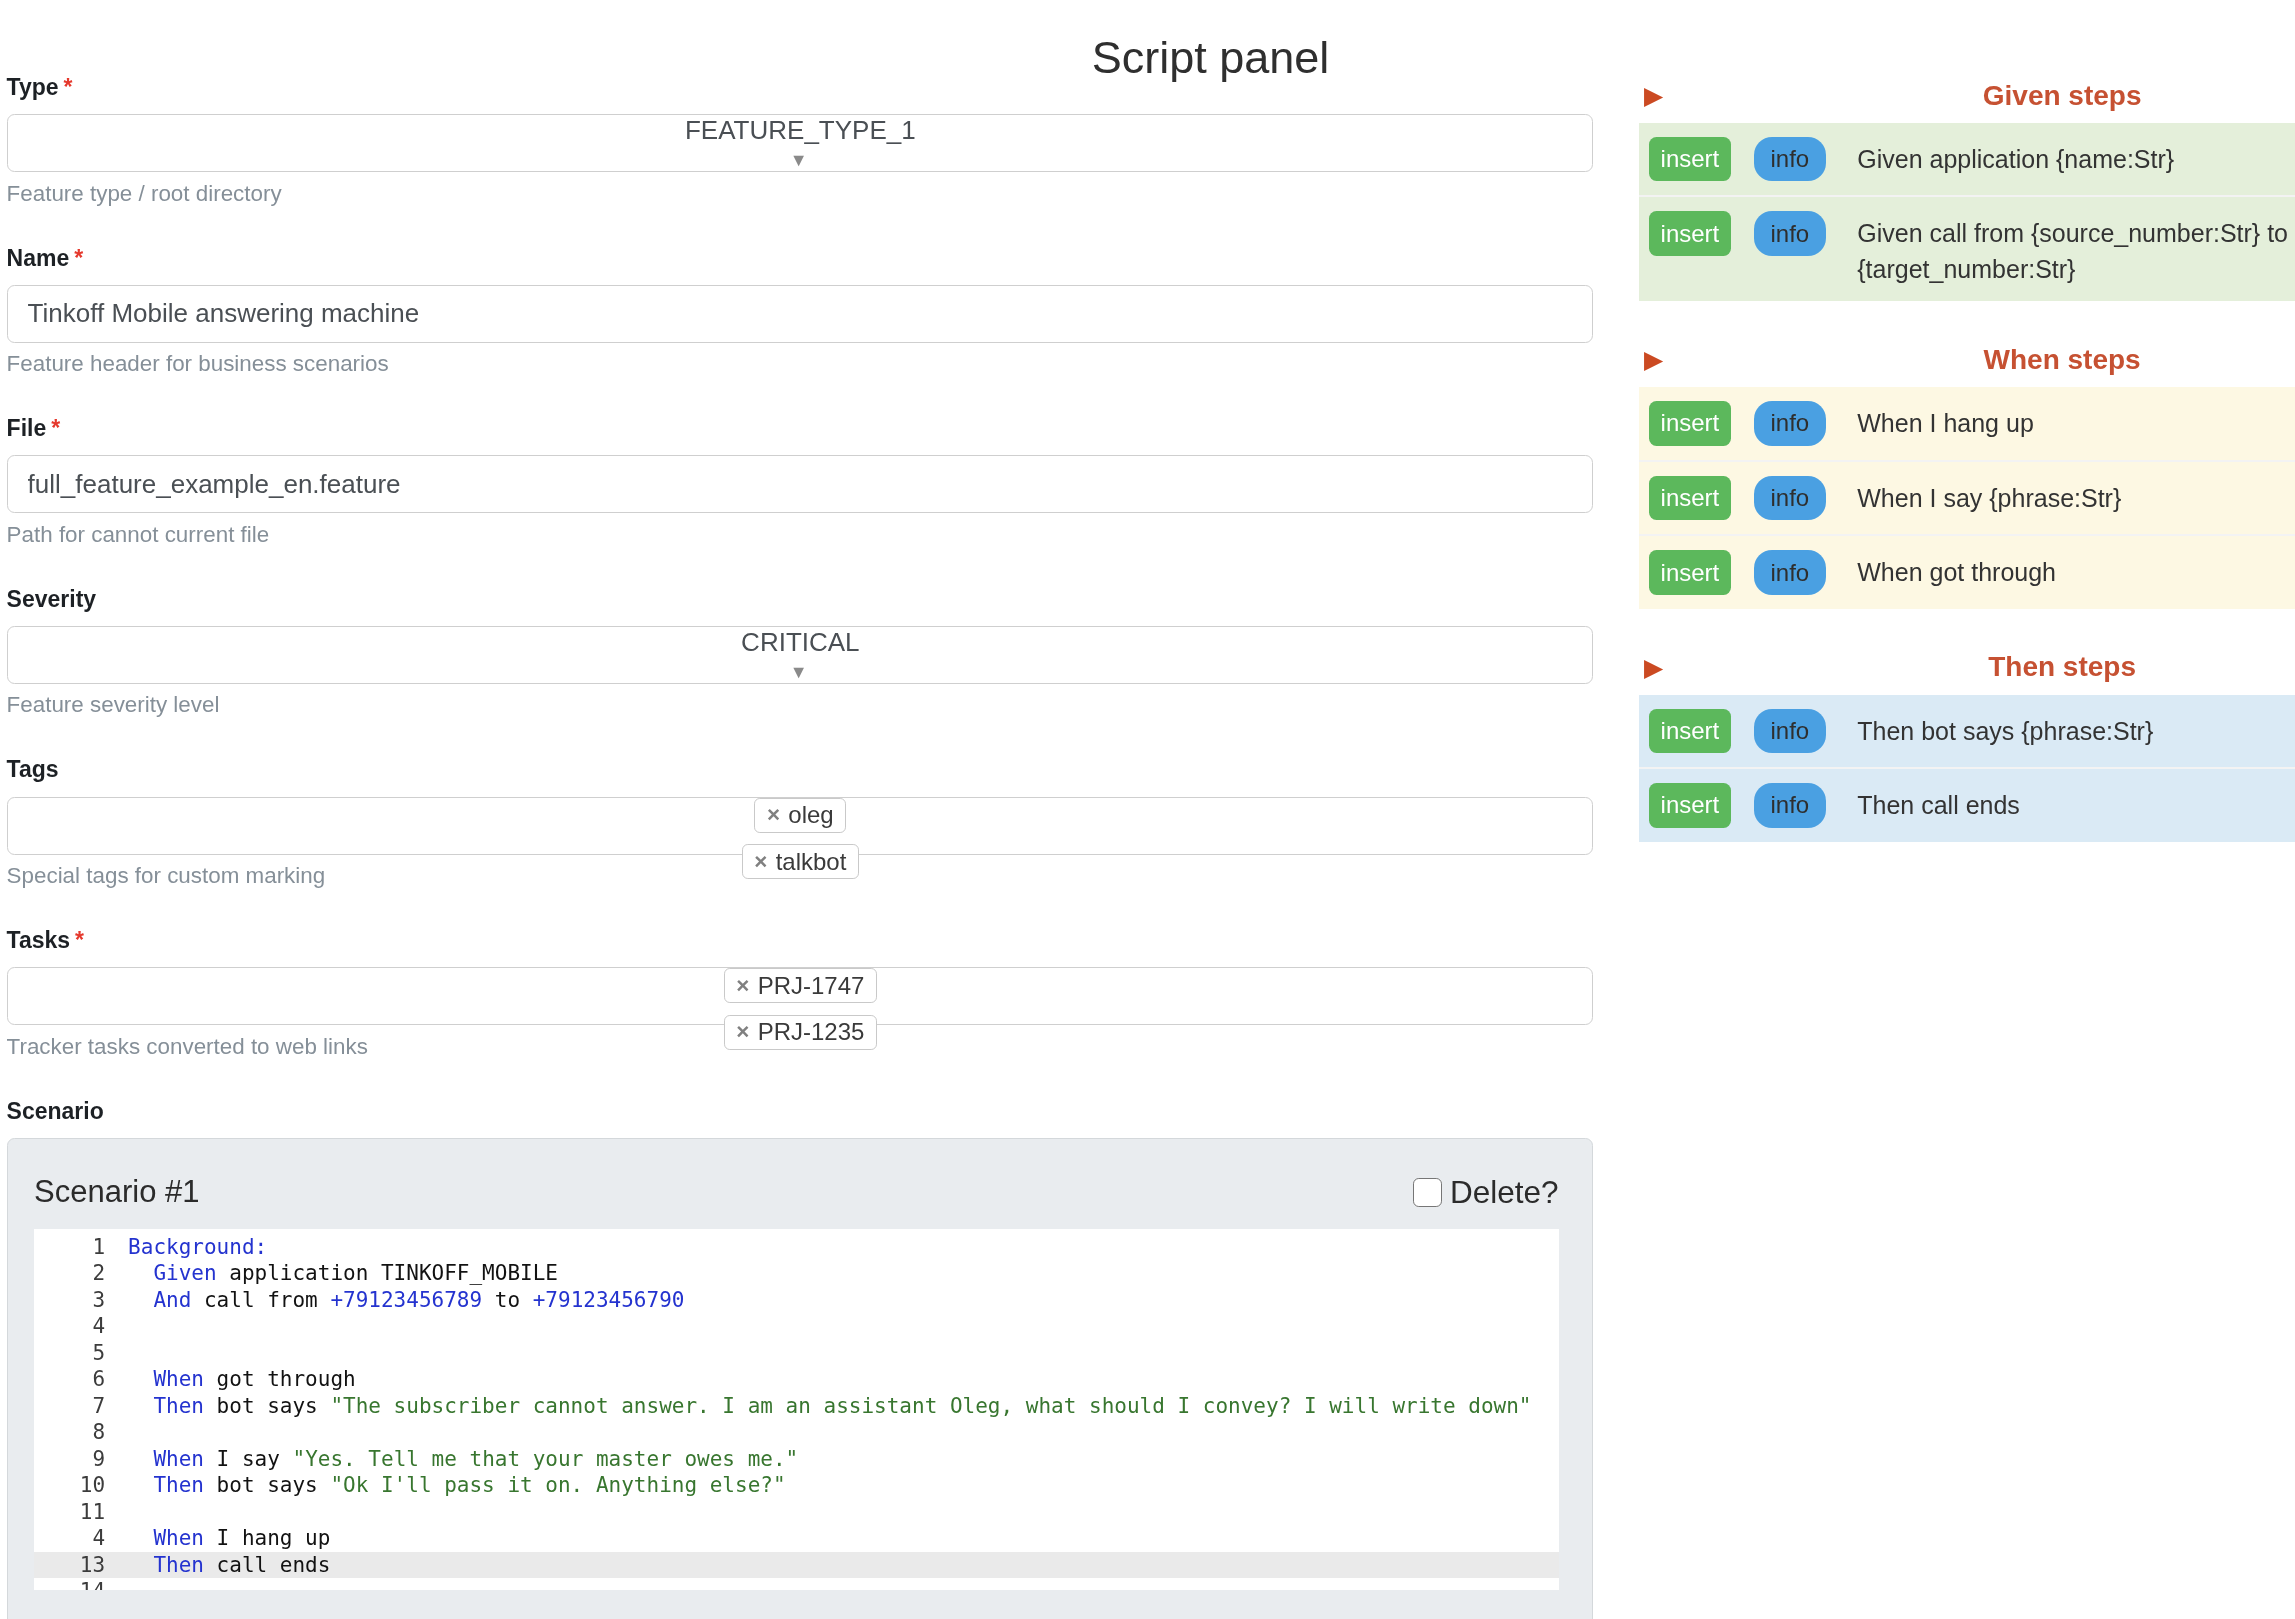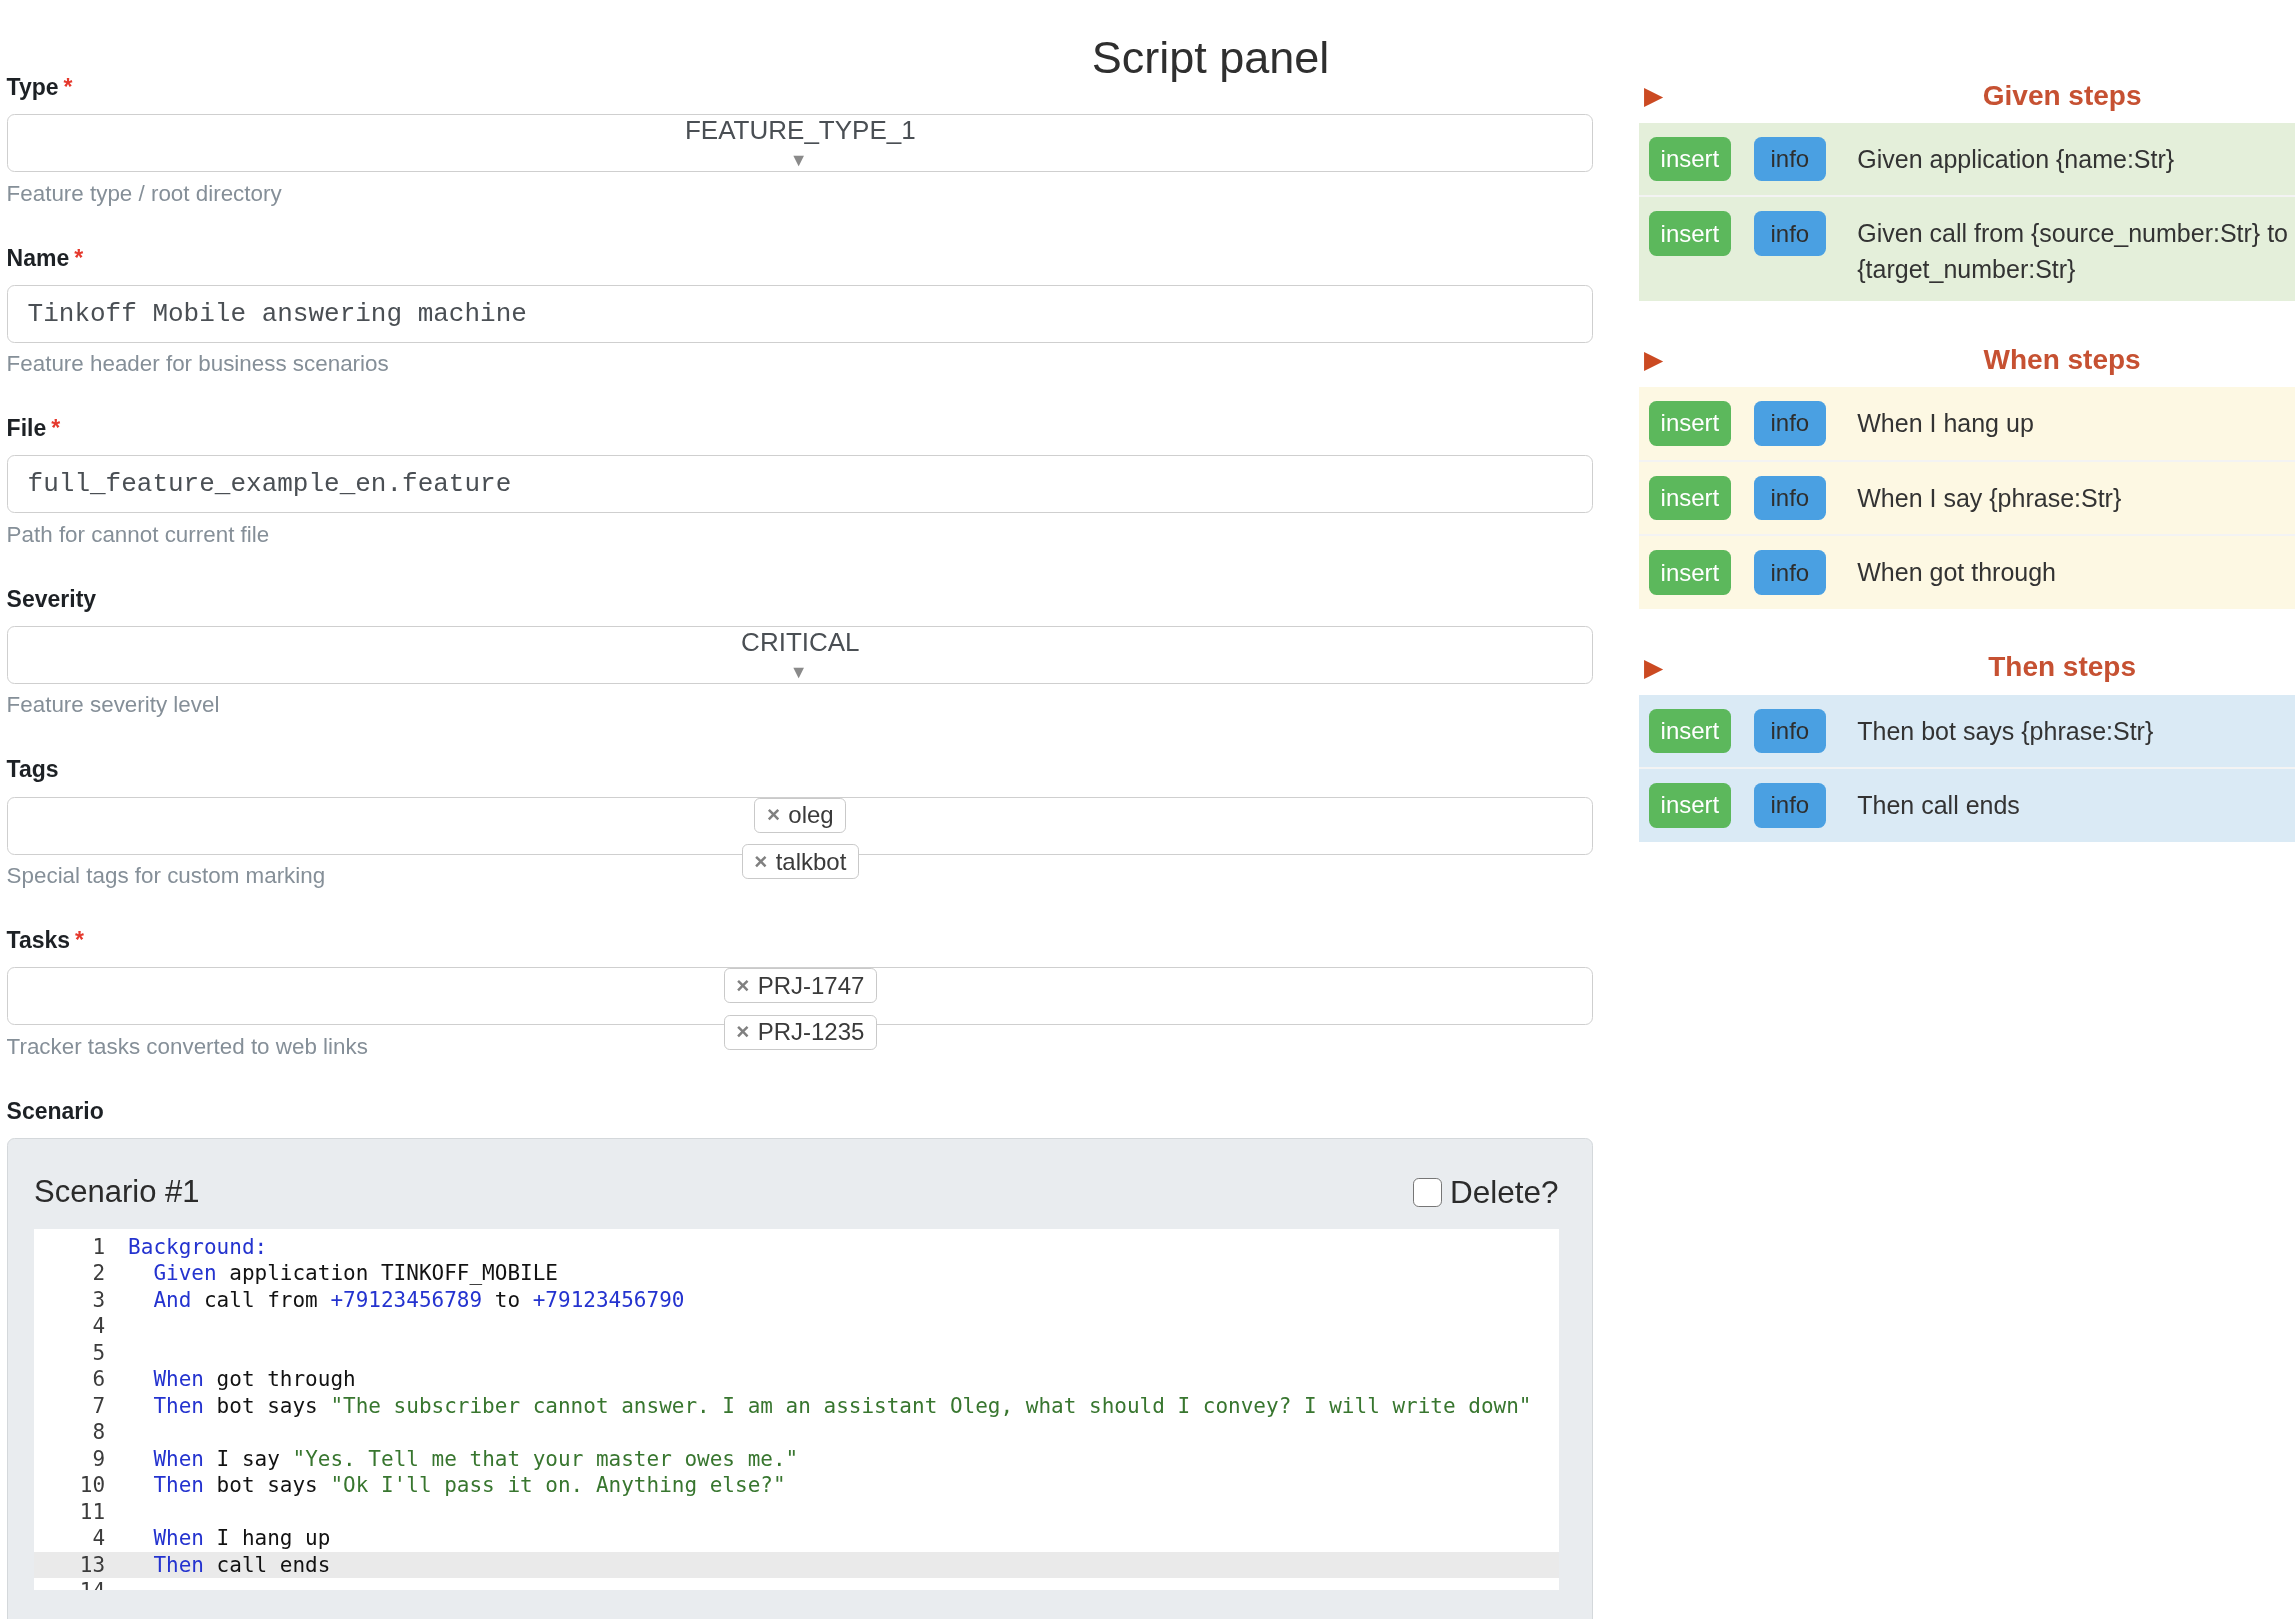--- a/index.html
+++ b/index.html
@@ -11,21 +11,21 @@
     transform:translateX(63px);font-size:45px;line-height:55px;font-weight:500;color:#2f2f2f;}
 
   
   .left-col{position:absolute;top:73px;left:6.6px;width:1586px;}
   .group{margin-bottom:38px;}
   .lbl{font-size:23px;line-height:28px;font-weight:700;color:#1d2125;margin-bottom:13.3px;}
   .req{color:#e5392d;margin-left:5px;}
   .ctl{box-sizing:border-box;width:100%;height:58px;background:#fff;border:1.7px solid #cfcfcf;
        border-radius:7.5px;display:flex;align-items:center;padding:0 21.5px 0 23px;
        font-size:26px;color:#4a4f54;flex-direction:column;}
-  input.ctl{outline:none;font-family:Liberation Mono, monospace;padding-left:20px;}
+  input.ctl{outline:none;font-family:Liberation Sans, sans-serif;padding-left:20px;}
   .sel{justify-content:space-between;cursor:default;}
   .caret{font-size:18px;color:#8a8a8a;margin-right:3.3px;}
   .help{font-size:22.4px;line-height:25px;color:#858f98;margin-top:8.3px;}
   .chips{gap:11.6px;}
   .chip{display:inline-flex;align-items:center;background:#fff;border:1.7px solid #c9c9c9;
         border-radius:5.8px;padding:2.5px 11.6px;font-size:24px;color:#3a3a3a;}
   .chip .x{color:#808080;font-weight:700;font-size:22.4px;margin-right:8.3px;cursor:pointer;}
 
   
   .panel{box-sizing:border-box;margin-top:10px;height:530px;background:#e9ecef;
@@ -55,21 +55,21 @@
              font-size:28px;font-weight:600;color:#c65132;}
   .rows{margin-top:1.7px;}
   .step-row{display:flex;align-items:flex-start;padding:14px 0 14px 10px;}
   .step-row + .step-row{border-top:2.5px solid #f3f3f3;}
   .sec-given .rows{background:#e4efda;}
   .sec-when  .rows{background:#fdf8e3;}
   .sec-then  .rows{background:#daeaf5;}
   .btn{border:none;border-radius:7.5px;font-family:"Liberation Sans",sans-serif;
        font-size:24px;padding:8.3px 11.6px;cursor:pointer;}
   .btn-insert{background:#5cb85c;color:#fff;}
-  .btn-info{background:#4aa0e2;color:#2e2e2e;margin-left:23px;padding:8.3px 16.6px;}
+  .btn-info{background:#4aa0e2;color:#2e2e2e;margin-left:23px;padding:8.3px 16.6px;border-radius:18px;}
   .step-text{margin-left:31.5px;width:464px;font-size:25px;line-height:36px;color:#333;
              padding-top:4.1px;}
 </style>
 </head>
 <body>
 
 <h1 class="page-title">Script panel</h1>
 
 <div class="left-col">
 

